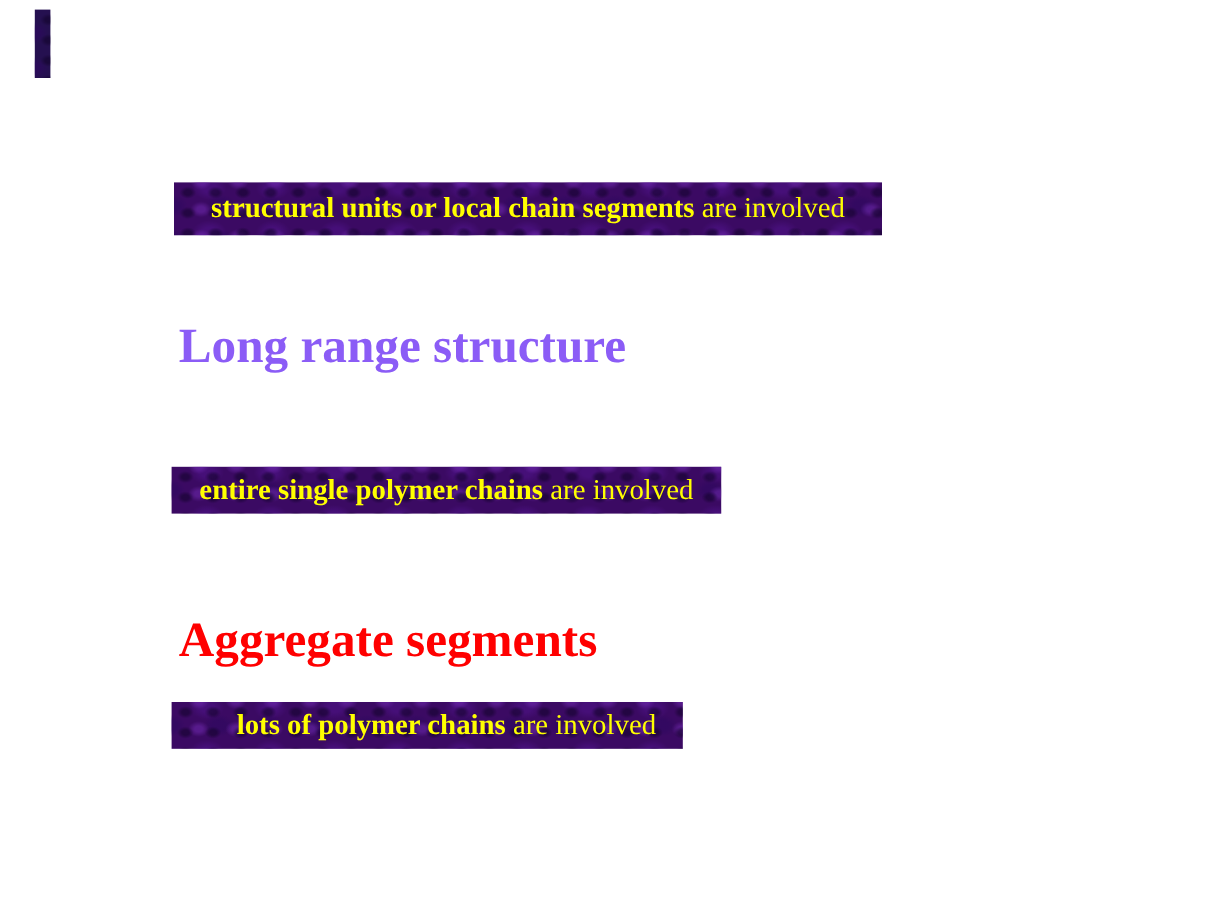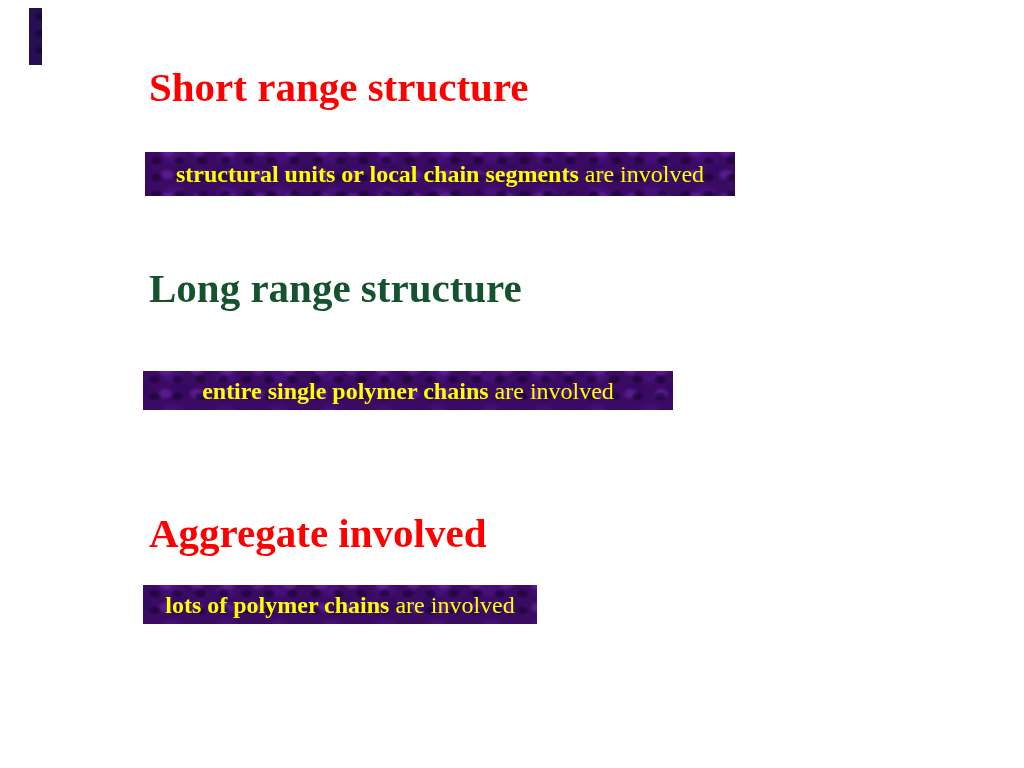--- a/index.html
+++ b/index.html
@@ -43,52 +43,51 @@
     position: absolute;
     display: flex;
     align-items: center;
     justify-content: center;
     color: #ffff00;
     font-size: 24px;
     line-height: 1;
     white-space: nowrap;
   }
   .b1 { left: 98px;  top: 152px; width: 590px; height: 44px; margin-left: 47px; }
-  .b2 { left: 143px; top: 371px; width: 530px; height: 39px; }
+  .b2 { left: 143px; top: 389px; width: 458px; height: 39px; }
   .b3 { left: 143px; top: 585px; width: 394px; height: 39px; }
   .b-bold { font-weight: bold; }
   .b-rest { font-weight: normal; }
   .question {
     position: absolute;
     left: 132px; top: 694px;
     color: #1565d2;
     font-size: 30px;
     line-height: 1.1;
     white-space: nowrap;
   }
 </style>
 </head>
 <body>
 
 <div class="slide">
 
   <div class="accent-bar texture" style="background-color: rgb(37, 16, 80);"></div>
 
-  <h1 class="heading h1" style="color: rgb(255, 0, 0);">Short range structure</h1>
 
   <div class="banner texture b1" style="color: rgb(255, 255, 0); background-color: rgb(59, 10, 99);">
     <span><span class="b-bold">structural units or local chain segments</span><span class="b-rest"> are involved</span></span>
   </div>
 
-  <h1 class="heading h2" style="color: #14532d;">Long range structure</h1>
+  <h1 class="heading h2" style="color: #8b5cf6;">Long range structure</h1>
 
   <div class="banner texture b2" style="color: rgb(255, 255, 0); background-color: rgb(59, 10, 99);">
     <span><span class="b-bold">entire single polymer chains</span><span class="b-rest"> are involved</span></span>
   </div>
 
-  <h1 class="heading h3" style="color: rgb(255, 0, 0);">Aggregate involved</h1>
+  <h1 class="heading h3" style="color: rgb(255, 0, 0);">Aggregate segments</h1>
 
-  <div class="banner texture b3" style="color: rgb(255, 255, 0); background-color: rgb(59, 10, 99);">
+  <div class="banner texture b3" style="color: rgb(255, 255, 0); background-color: rgb(59, 10, 99); padding-left: 32px;">
     <span><span class="b-bold">lots of polymer chains</span><span class="b-rest"> are involved</span></span>
   </div>
 
 
 </div>
 
 </body></html>

